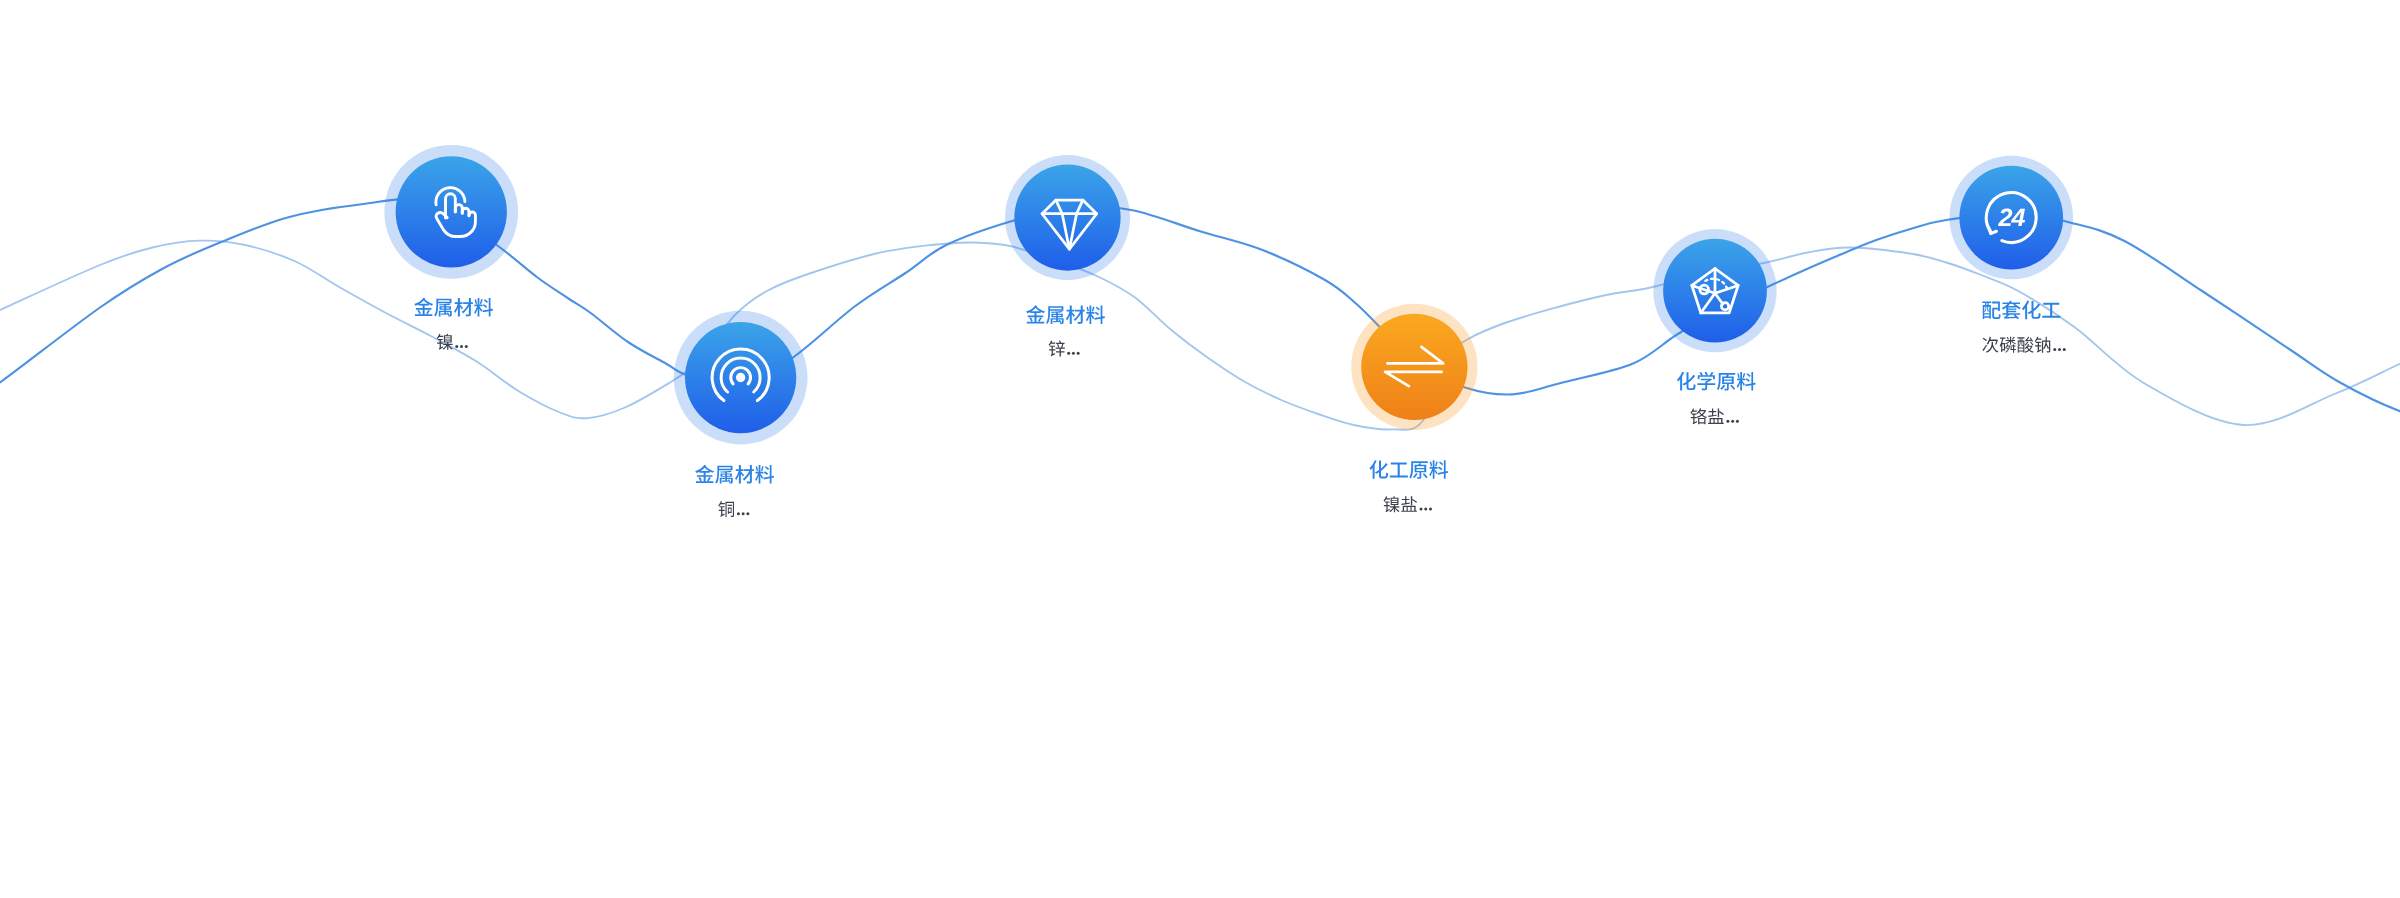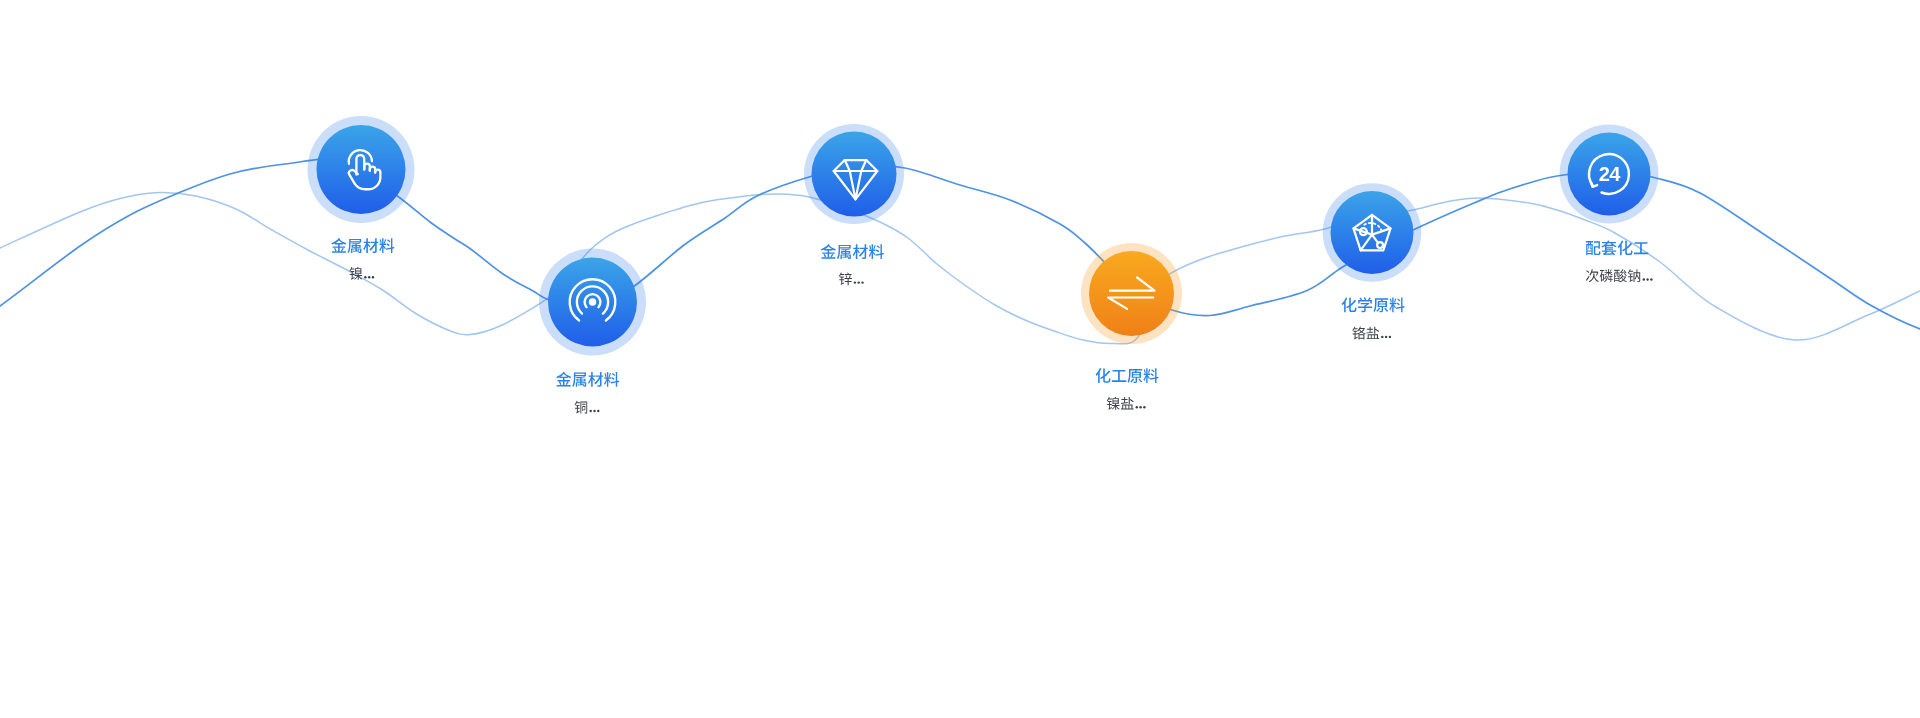--- a/index.html
+++ b/index.html
@@ -1,15 +1,15 @@
 <!DOCTYPE html>
 <html><head><meta charset="utf-8"><title>page</title>
 <style>
 html,body{margin:0;padding:0;width:1920px;height:718px;background:#fff;overflow:hidden;font-family:"Liberation Sans",sans-serif;}
-#stage{position:relative;width:1920px;height:718px;}
+#stage{position:relative;width:1920px;height:718px;font-style:italic;}
 </style></head>
 <body>
 <div id="stage">
     <svg width="1920" height="718" viewBox="0 0 1920 718" style="position:absolute;left:0;top:0">
       <defs>
 <linearGradient id="gb" x1="0" y1="0" x2="0" y2="1">
 <stop offset="0" stop-color="#3ba4e9"></stop>
           <stop offset="1" stop-color="#1f5ee9"></stop>
 </linearGradient>
 <linearGradient id="go" x1="0" y1="0" x2="0" y2="1">

